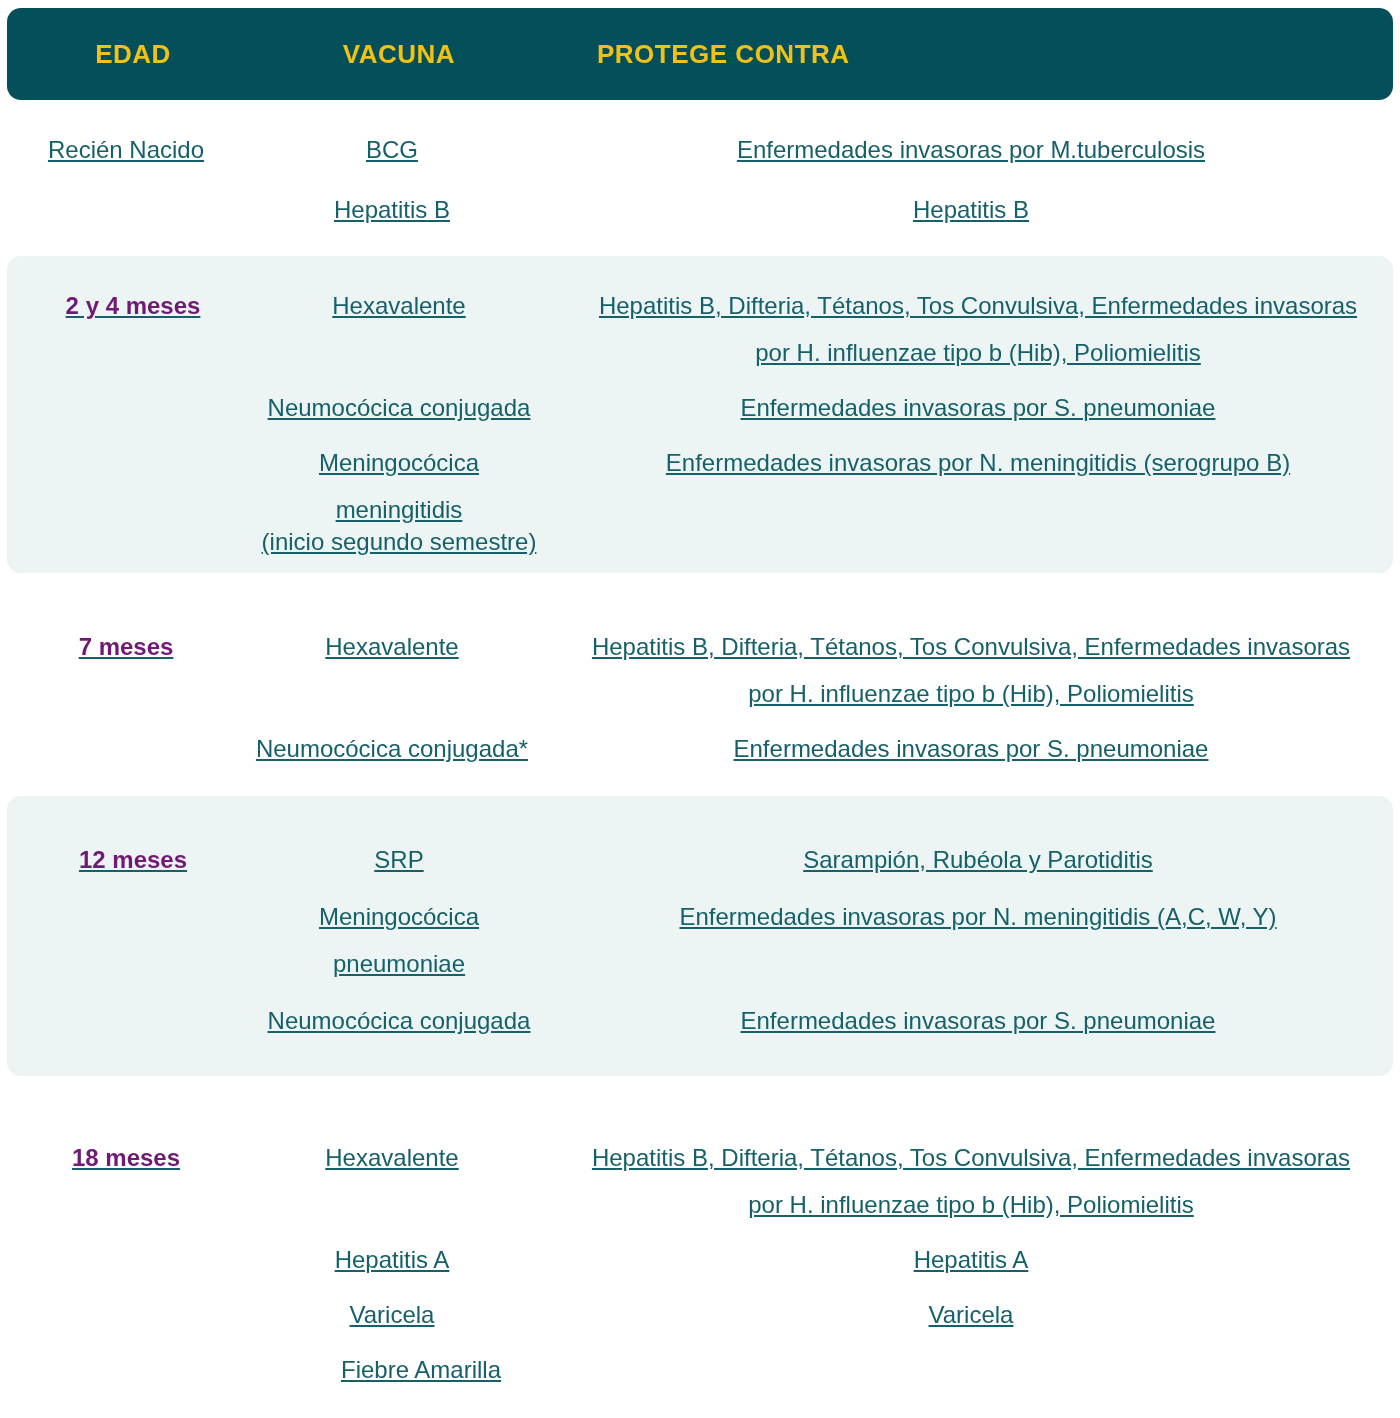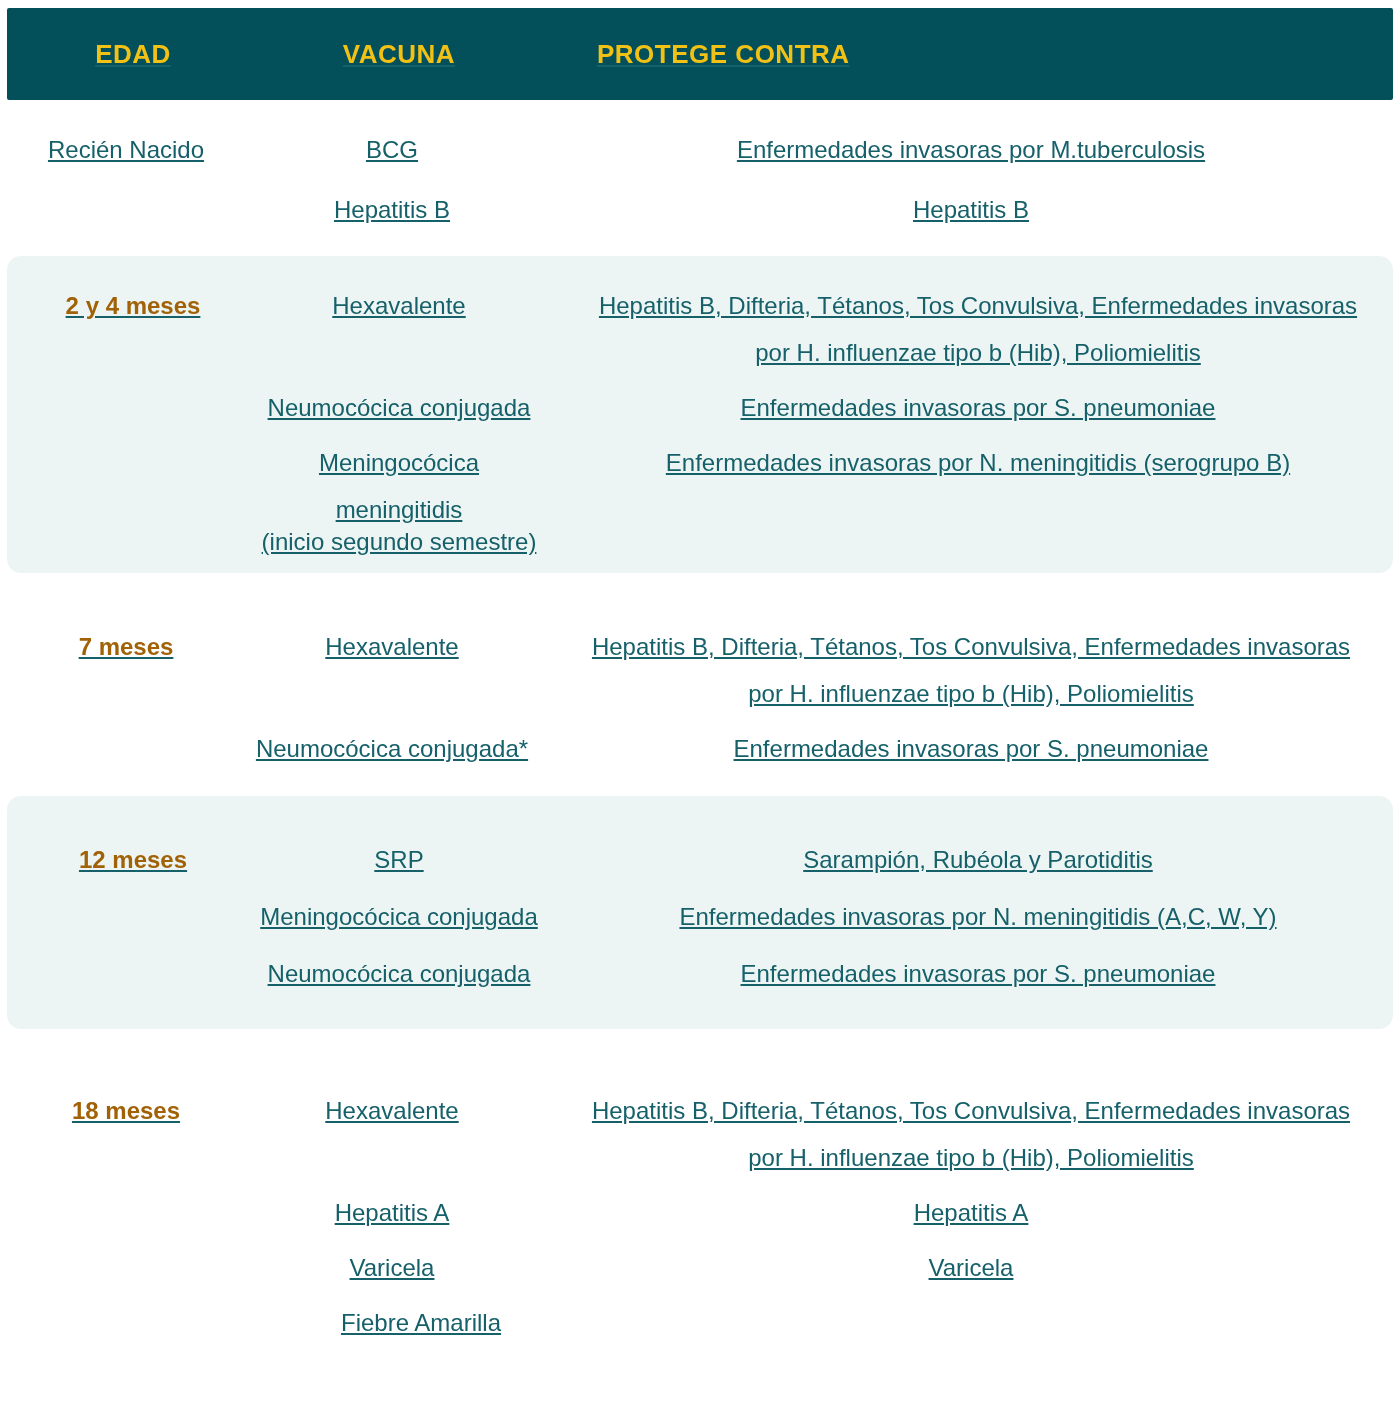--- a/index.html
+++ b/index.html
@@ -18,23 +18,22 @@
     display: grid;
     grid-template-columns: 252px 280px 1fr;
     align-items: start;
   }
 
   
   .table-header {
     margin: 8px 7px 0 7px;
     height: 92px;
     background: #03505a;
-    border-radius: 2px;
+    border-radius: 14px;
     align-items: center;
-    text-decoration: underline;
   }
   .table-header .hcell {
     color: #f2c115;
     font-weight: bold;
     font-size: 26px;
     letter-spacing: 0.5px;
   }
   .hcell.center { text-align: center; }
   .hcell.left { padding-left: 58px; }
 
@@ -46,21 +45,21 @@
     border-radius: 14px;
   }
   .section .row { margin-bottom: 8px; text-decoration: underline; }
   .section .row:last-child { margin-bottom: 0; }
 
   .age-cell {
     text-align: center;
     font-size: 24px;
     line-height: 47px;
   }
-  .age-accent .age-cell { color: #a16207; font-weight: bold; }
+  .age-accent .age-cell { color: #701a75; font-weight: bold; }
   .vaccine-cell {
     text-align: center;
     font-size: 24px;
     line-height: 47px;
   }
   .vaccine-note {
     display: block;
     line-height: 30px;
     margin-top: -6px;
   }
@@ -147,21 +146,21 @@
   </div>
 
   <div class="section band age-accent section-12m">
     <div class="grid-row row">
       <div class="age-cell">12 meses</div>
       <div class="vaccine-cell">SRP</div>
       <div class="protects-cell">Sarampión, Rubéola y Parotiditis</div>
     </div>
     <div class="grid-row row">
       <div class="age-cell"></div>
-      <div class="vaccine-cell">Meningocócica conjugada</div>
+      <div class="vaccine-cell">Meningocócica pneumoniae</div>
       <div class="protects-cell">Enfermedades invasoras por N. meningitidis (A,C, W, Y)</div>
     </div>
     <div class="grid-row row">
       <div class="age-cell"></div>
       <div class="vaccine-cell">Neumocócica conjugada</div>
       <div class="protects-cell">Enfermedades invasoras por S. pneumoniae</div>
     </div>
   </div>
 
   <div class="section age-accent section-18m">

